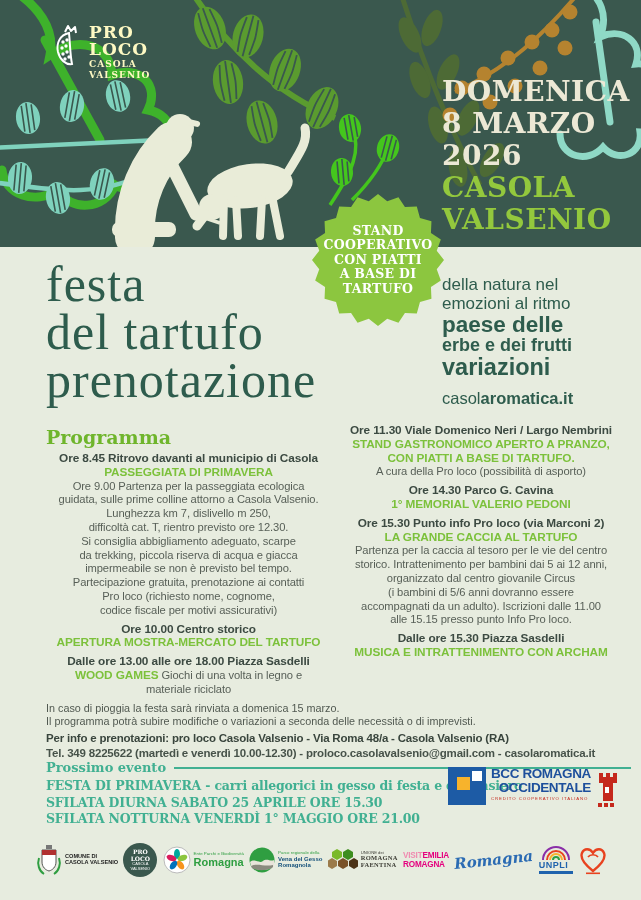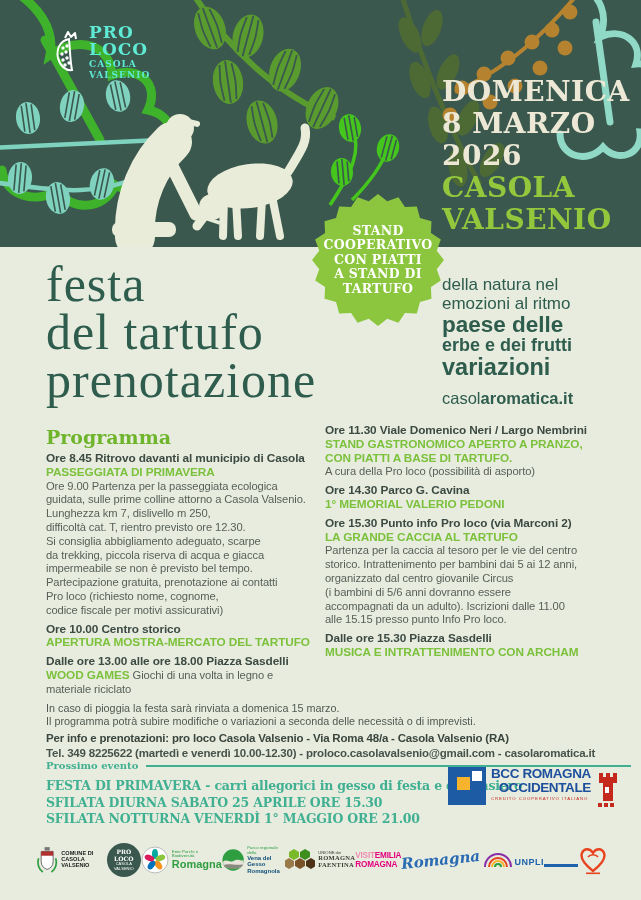--- a/index.html
+++ b/index.html
@@ -4,21 +4,21 @@
 <style>
   html,body{margin:0;padding:0;}
   body{background:#9a9a9a;}
   .poster{position:relative;width:641px;height:900px;background:#e7ecdf;overflow:hidden;
           font-family:"Liberation Sans",sans-serif;}
   .abs{position:absolute;}
   p{margin:0;}
 
   
   .header{left:0;top:0;width:641px;height:247px;background:#3a584e;}
-  .brand{left:55px;top:24px;display:flex;gap:6px;align-items:center;color:#5eead4;}
+  .brand{left:55px;top:24px;display:flex;gap:6px;align-items:flex-start;color:#fef9c3;}
   .brand-text{font-family:"DejaVu Serif",serif;font-weight:bold;line-height:1;}
   .brand-big{font-size:17px;letter-spacing:1px;}
   .brand-small{font-size:9px;letter-spacing:1px;margin-top:2px;}
 
   .dateblock{left:442px;top:76px;font-family:"DejaVu Serif",serif;font-weight:bold;
              font-size:28px;line-height:32px;color:#ece8d5;letter-spacing:.5px;}
   .dateblock .place{color:#93c83d;}
 
   
   .badge{left:312px;top:194px;width:132px;height:132px;background:#8cc63f;
@@ -34,34 +34,34 @@
   .tag-r{font-size:17px;line-height:18.5px;}
   .tag-b1{font-size:22.5px;line-height:23px;font-weight:bold;}
   .tag-b2{font-size:18px;line-height:19px;font-weight:bold;}
   .tag-b3{font-size:23.5px;line-height:25px;font-weight:bold;}
   .tag-site{margin-top:9px;font-size:16.5px;}
   .tag-site b{font-weight:bold;}
 
   .prog-head{left:46px;top:426px;font-family:"DejaVu Serif",serif;font-weight:bold;
              font-size:19px;color:#6fb52c;}
 
-  .col{font-size:11.2px;line-height:13.8px;color:#575f57;letter-spacing:-.1px;}
+  .col{font-size:11.2px;line-height:13.8px;color:#575f57;letter-spacing:-.1px;text-align:center;}
   .event{margin-bottom:5px;}
   .ev-h{font-weight:bold;color:#3c4a42;font-size:11.8px;}
   .ev-t{font-weight:bold;color:#7cc13b;font-size:11.8px;white-space:pre-line;}
   .ev-b{white-space:pre-line;}
   .ev-t-inline{font-weight:bold;color:#7cc13b;font-size:11.8px;}
 
   .notes{left:46px;top:702px;font-size:10.8px;line-height:13px;color:#515951;white-space:pre-line;}
   .info{left:46px;top:731px;font-size:11.5px;line-height:14.5px;color:#39453d;letter-spacing:-.2px;}
   .info .l1{font-weight:bold;}
   .info .l2{font-weight:bold;opacity:.92;}
 
   .nextlabel{left:46px;top:760px;width:585px;display:flex;align-items:center;gap:8px;
-             color:#41b092;font-family:"DejaVu Serif",serif;font-weight:bold;font-size:10px;}
+             color:#41b092;font-family:"DejaVu Serif",serif;font-weight:bold;font-size:13px;}
   .nextlabel .rule{flex:1;height:2px;background:#41b092;}
   .nextlines{left:46px;top:778px;color:#41b092;font-family:"DejaVu Serif",serif;
              font-weight:bold;font-size:12.5px;line-height:16.5px;letter-spacing:-.2px;}
 
   
   .bcc{left:448px;top:767px;display:flex;align-items:flex-start;gap:5px;}
   .bcc-square{width:38px;height:38px;background:#1d5ba5;position:relative;}
   .bcc-square .w{position:absolute;right:4px;top:4px;width:10px;height:10px;background:#fff;}
   .bcc-square .y{position:absolute;left:9px;top:10px;width:13px;height:13px;background:#f7b32c;}
   .bcc-text{line-height:1;}
@@ -274,21 +274,21 @@
       <div>2026</div>
       <div class="place">CASOLA</div>
       <div class="place">VALSENIO</div>
     </div>
   </div>
 
   <div class="abs badge">
     <div>STAND</div>
     <div>COOPERATIVO</div>
     <div>CON PIATTI</div>
-    <div>A STAND DI</div>
+    <div>A BASE DI</div>
     <div>TARTUFO</div>
   </div>
 
   <div class="abs title">
     <div>festa</div>
     <div>del tartufo</div>
     <div>prenotazione</div>
   </div>
 
   <div class="abs tagline">
@@ -463,21 +463,21 @@
         <div><span class="visit-pre">VISIT</span><span class="visit-main">EMILIA</span></div>
         <div class="visit-main">ROMAGNA</div>
       </div>
     </div>
 
     <div class="sp">
       <div class="script">Romagna</div>
     </div>
 
     <div class="sp">
-      <div style="display:flex;flex-direction:row;align-items:flex-end;">
+      <div style="display:flex;flex-direction:column;align-items:flex-start;">
         <svg width="34" height="14" viewBox="0 0 34 14">
           <path d="M4,14 A13,13 0 0 1 30,14" stroke="#8a2ea8" stroke-width="2" fill="none"></path>
           <path d="M8,14 A9,9 0 0 1 26,14" stroke="#e8421f" stroke-width="2" fill="none"></path>
           <path d="M11,14 A6,6 0 0 1 23,14" stroke="#f7b32c" stroke-width="2" fill="none"></path>
           <path d="M14,14 A3,3 0 0 1 20,14" stroke="#2f9e41" stroke-width="2" fill="none"></path>
         </svg>
         <div class="unpli-t">UNPLI</div>
         <div class="unpli-bar"></div>
       </div>
     </div>

